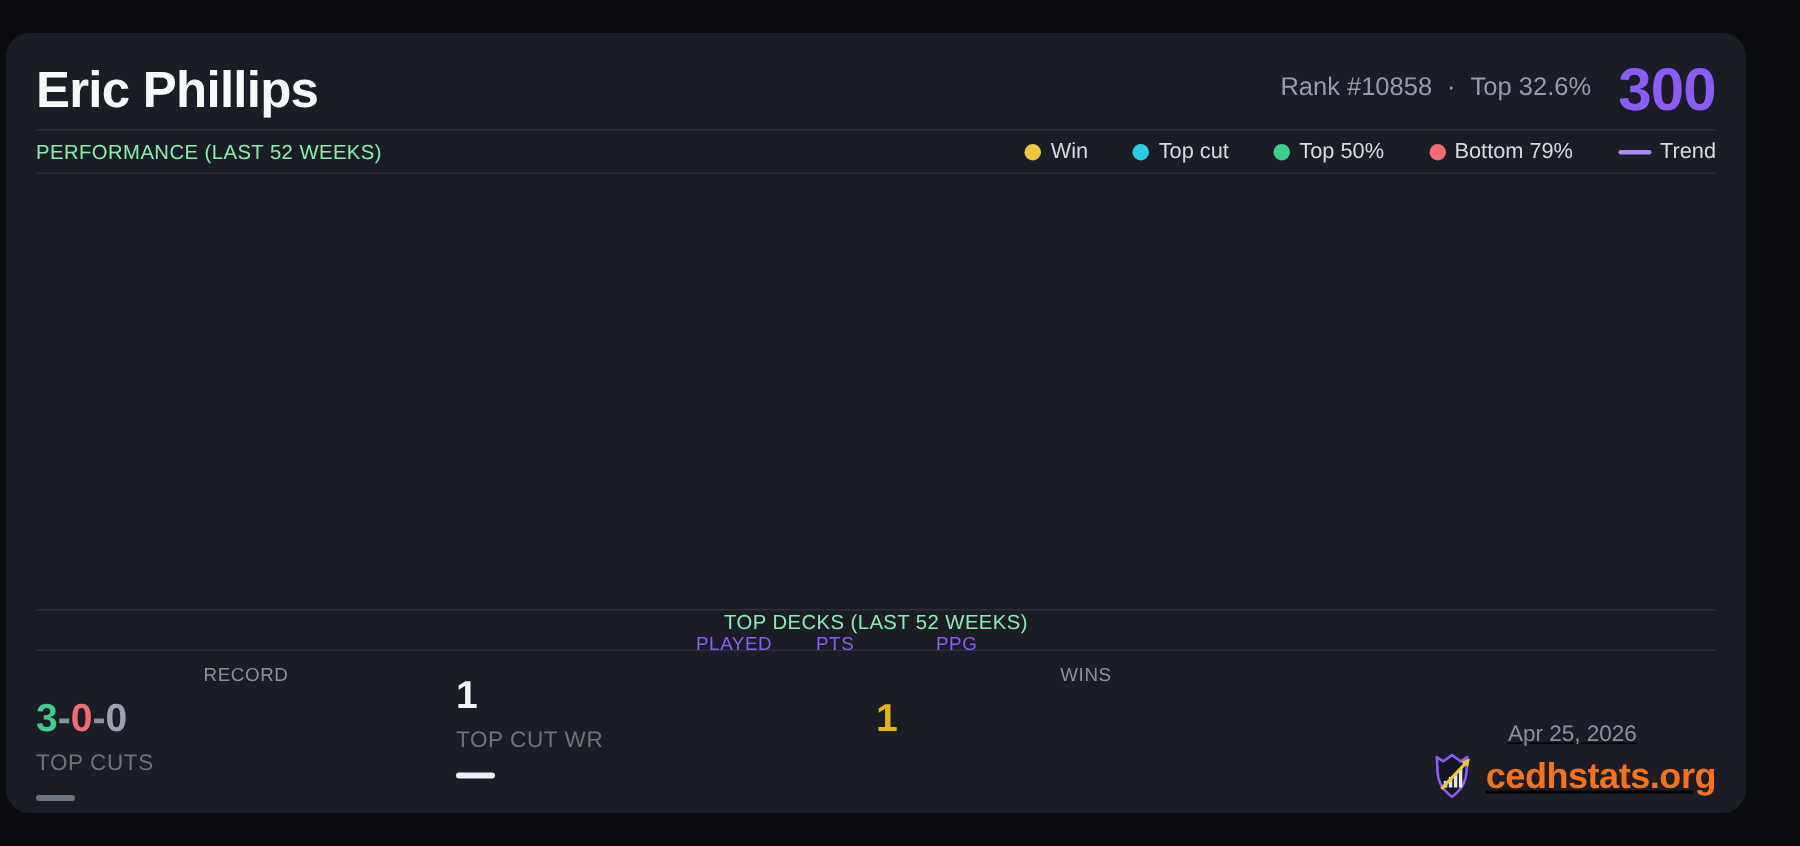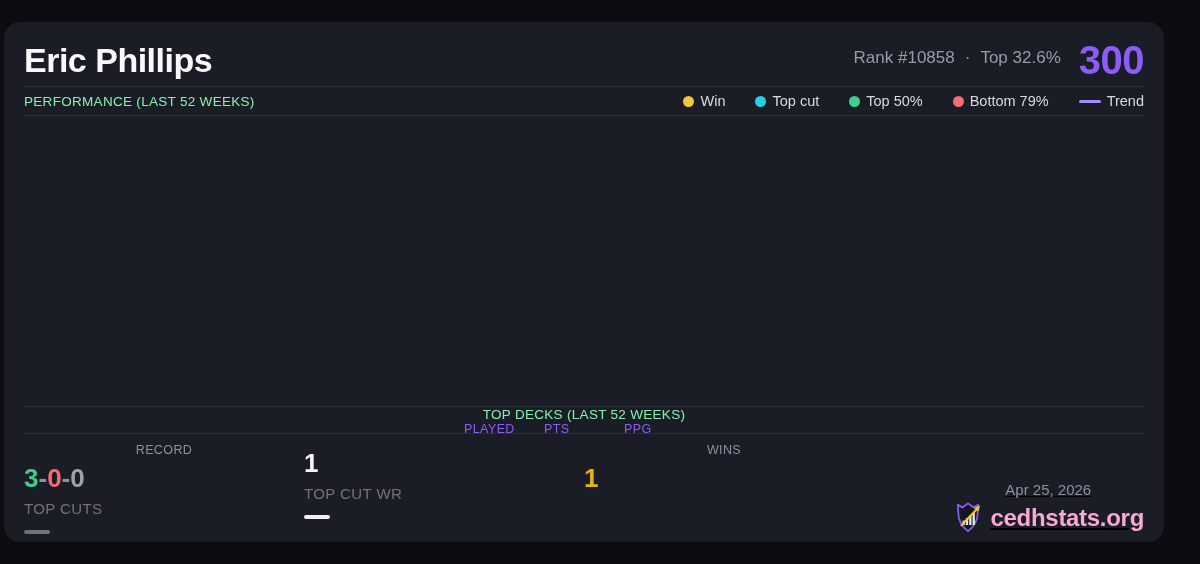--- a/index.html
+++ b/index.html
@@ -76,21 +76,21 @@
   .c-gold { color: #e6b40e; }
 
   
   .footer {
     position: absolute; right: 20px; bottom: 8px;
     text-align: center;
     text-decoration: underline;
   }
   .footer-date { font-size: 15px; color: #8a92a0; margin-bottom: 3px; }
   .brand-row { display: flex; align-items: center; justify-content: flex-end; gap: 8px; }
-  .brand-text { font-size: 24px; font-weight: 700; color: #f9a8d4; letter-spacing: -0.3px; }
+  .brand-text { font-size: 24px; font-weight: 700; color: #f97316; letter-spacing: -0.3px; }
 </style>
 </head>
 <body>
 
 <div class="card">
 
   <div class="hdr">
     <div class="title">Eric Phillips</div>
     <div class="hdr-right">
       <div class="rank-line">

